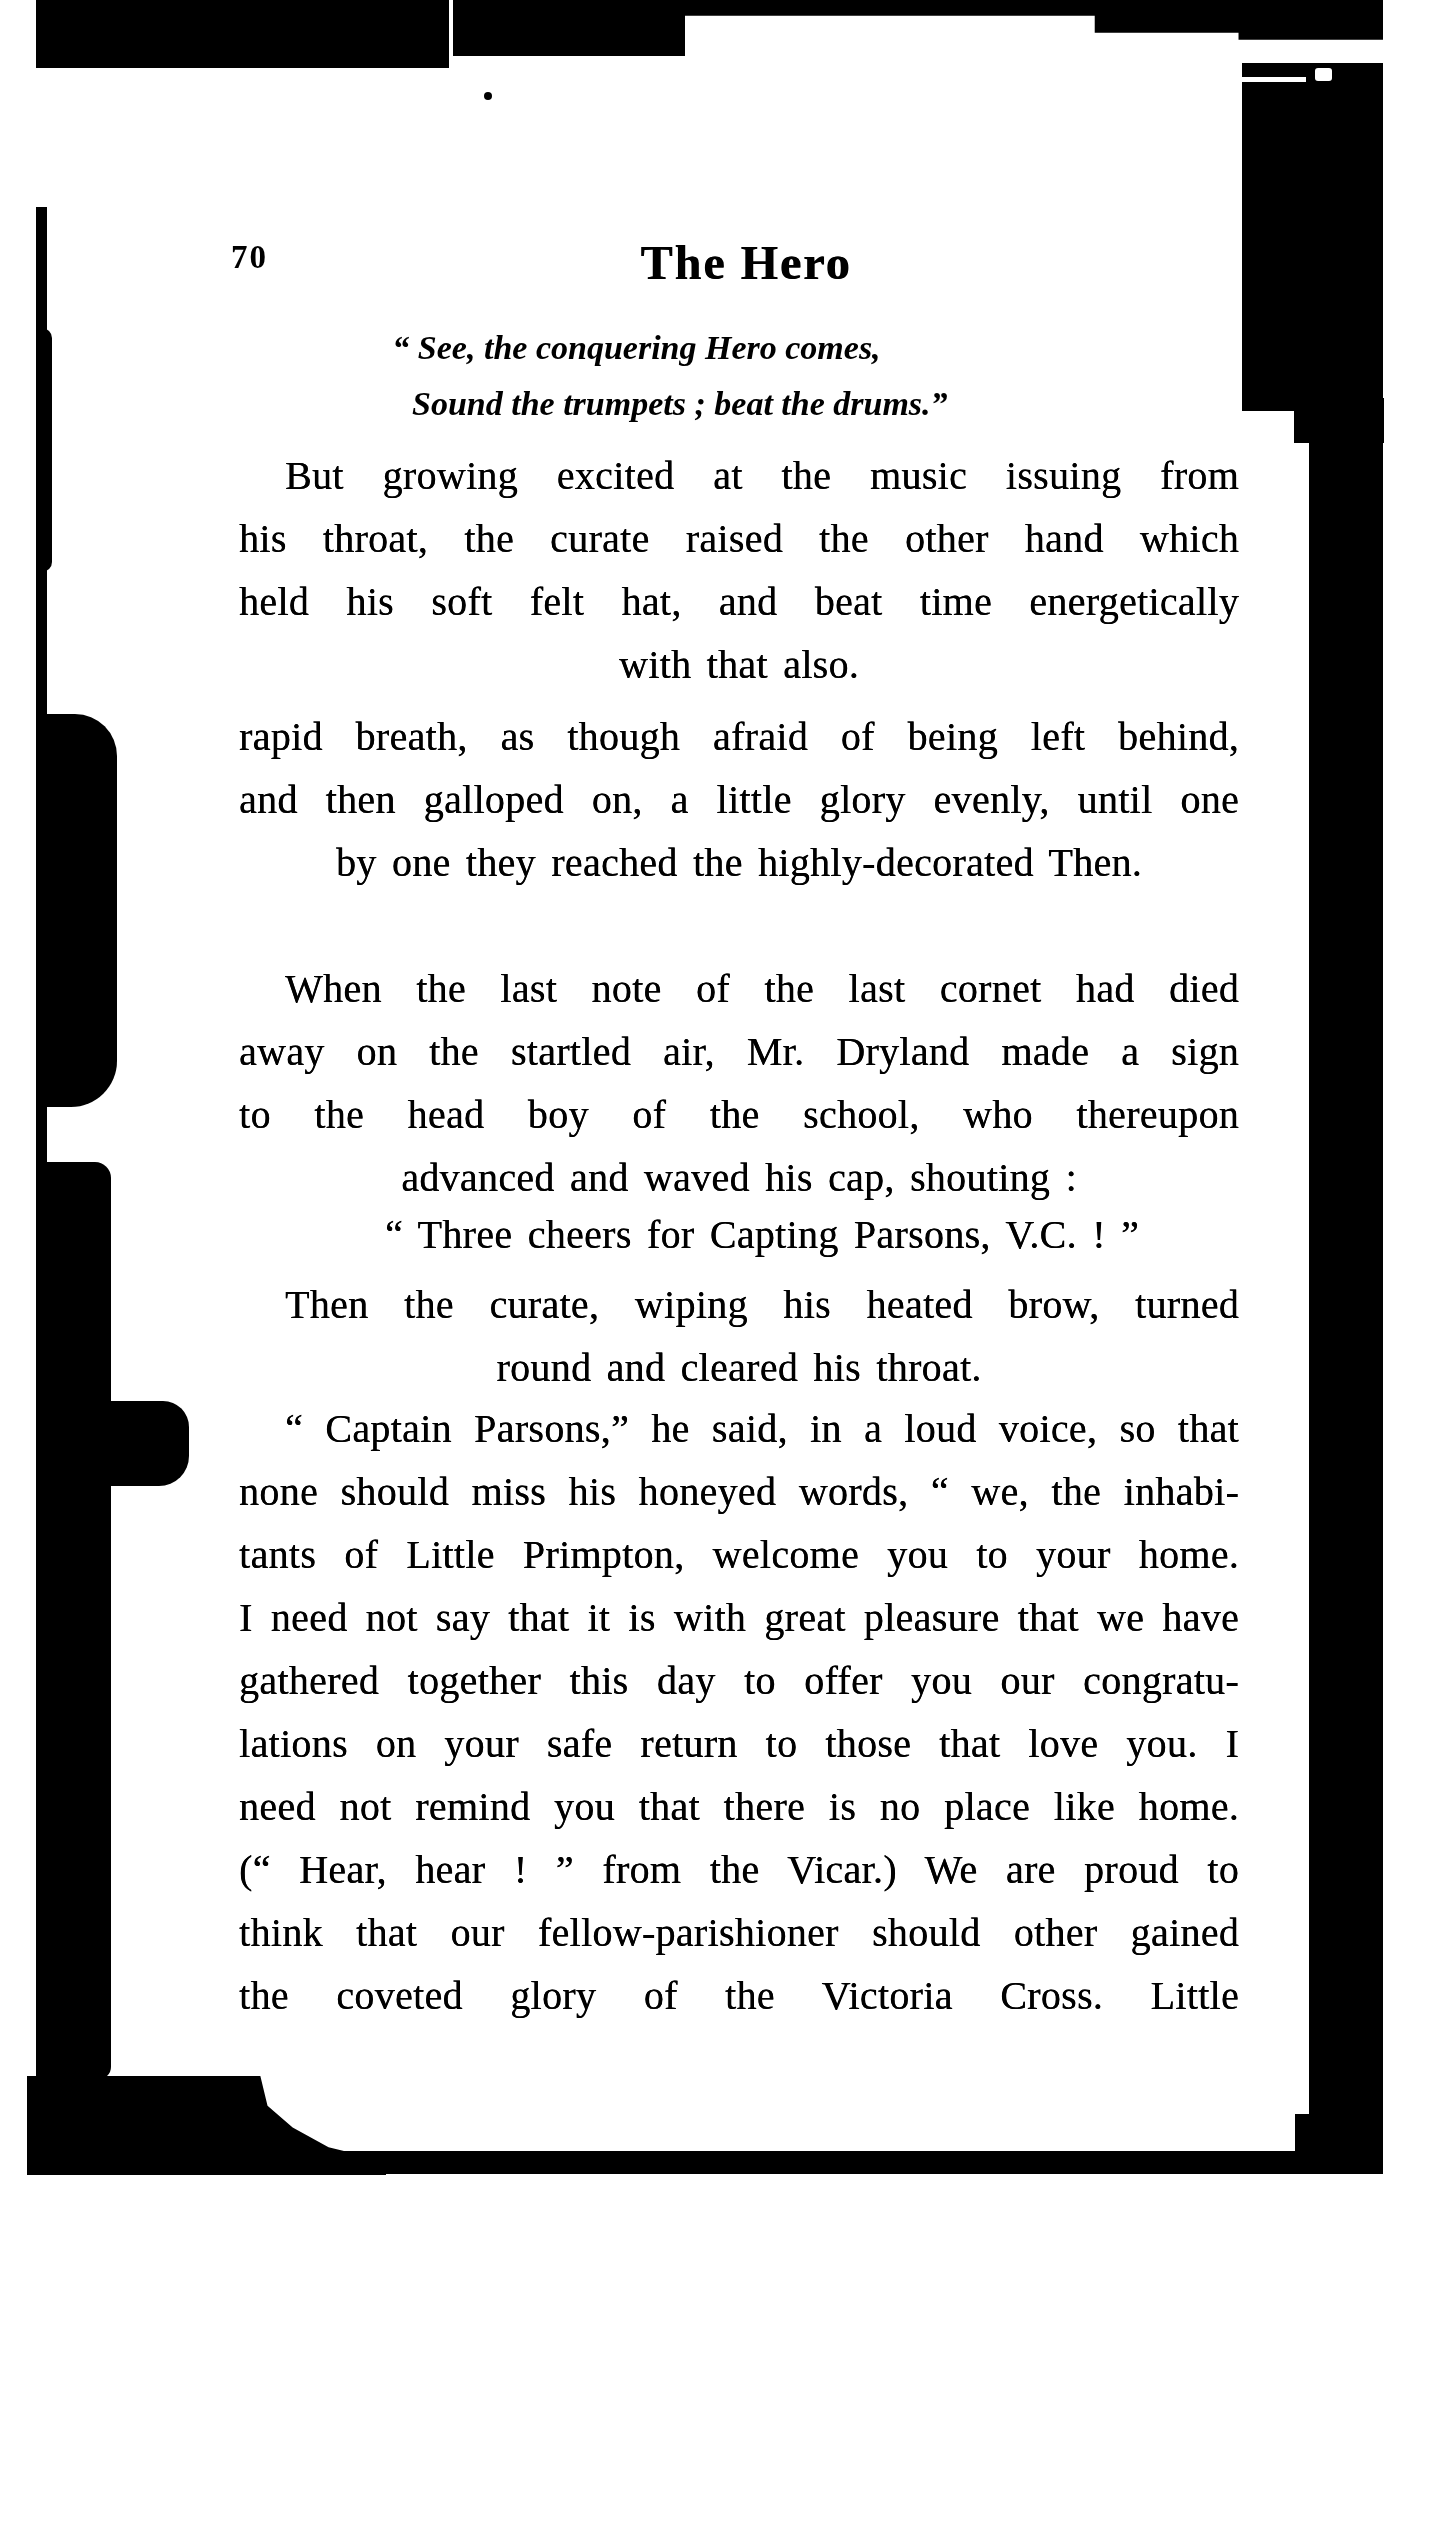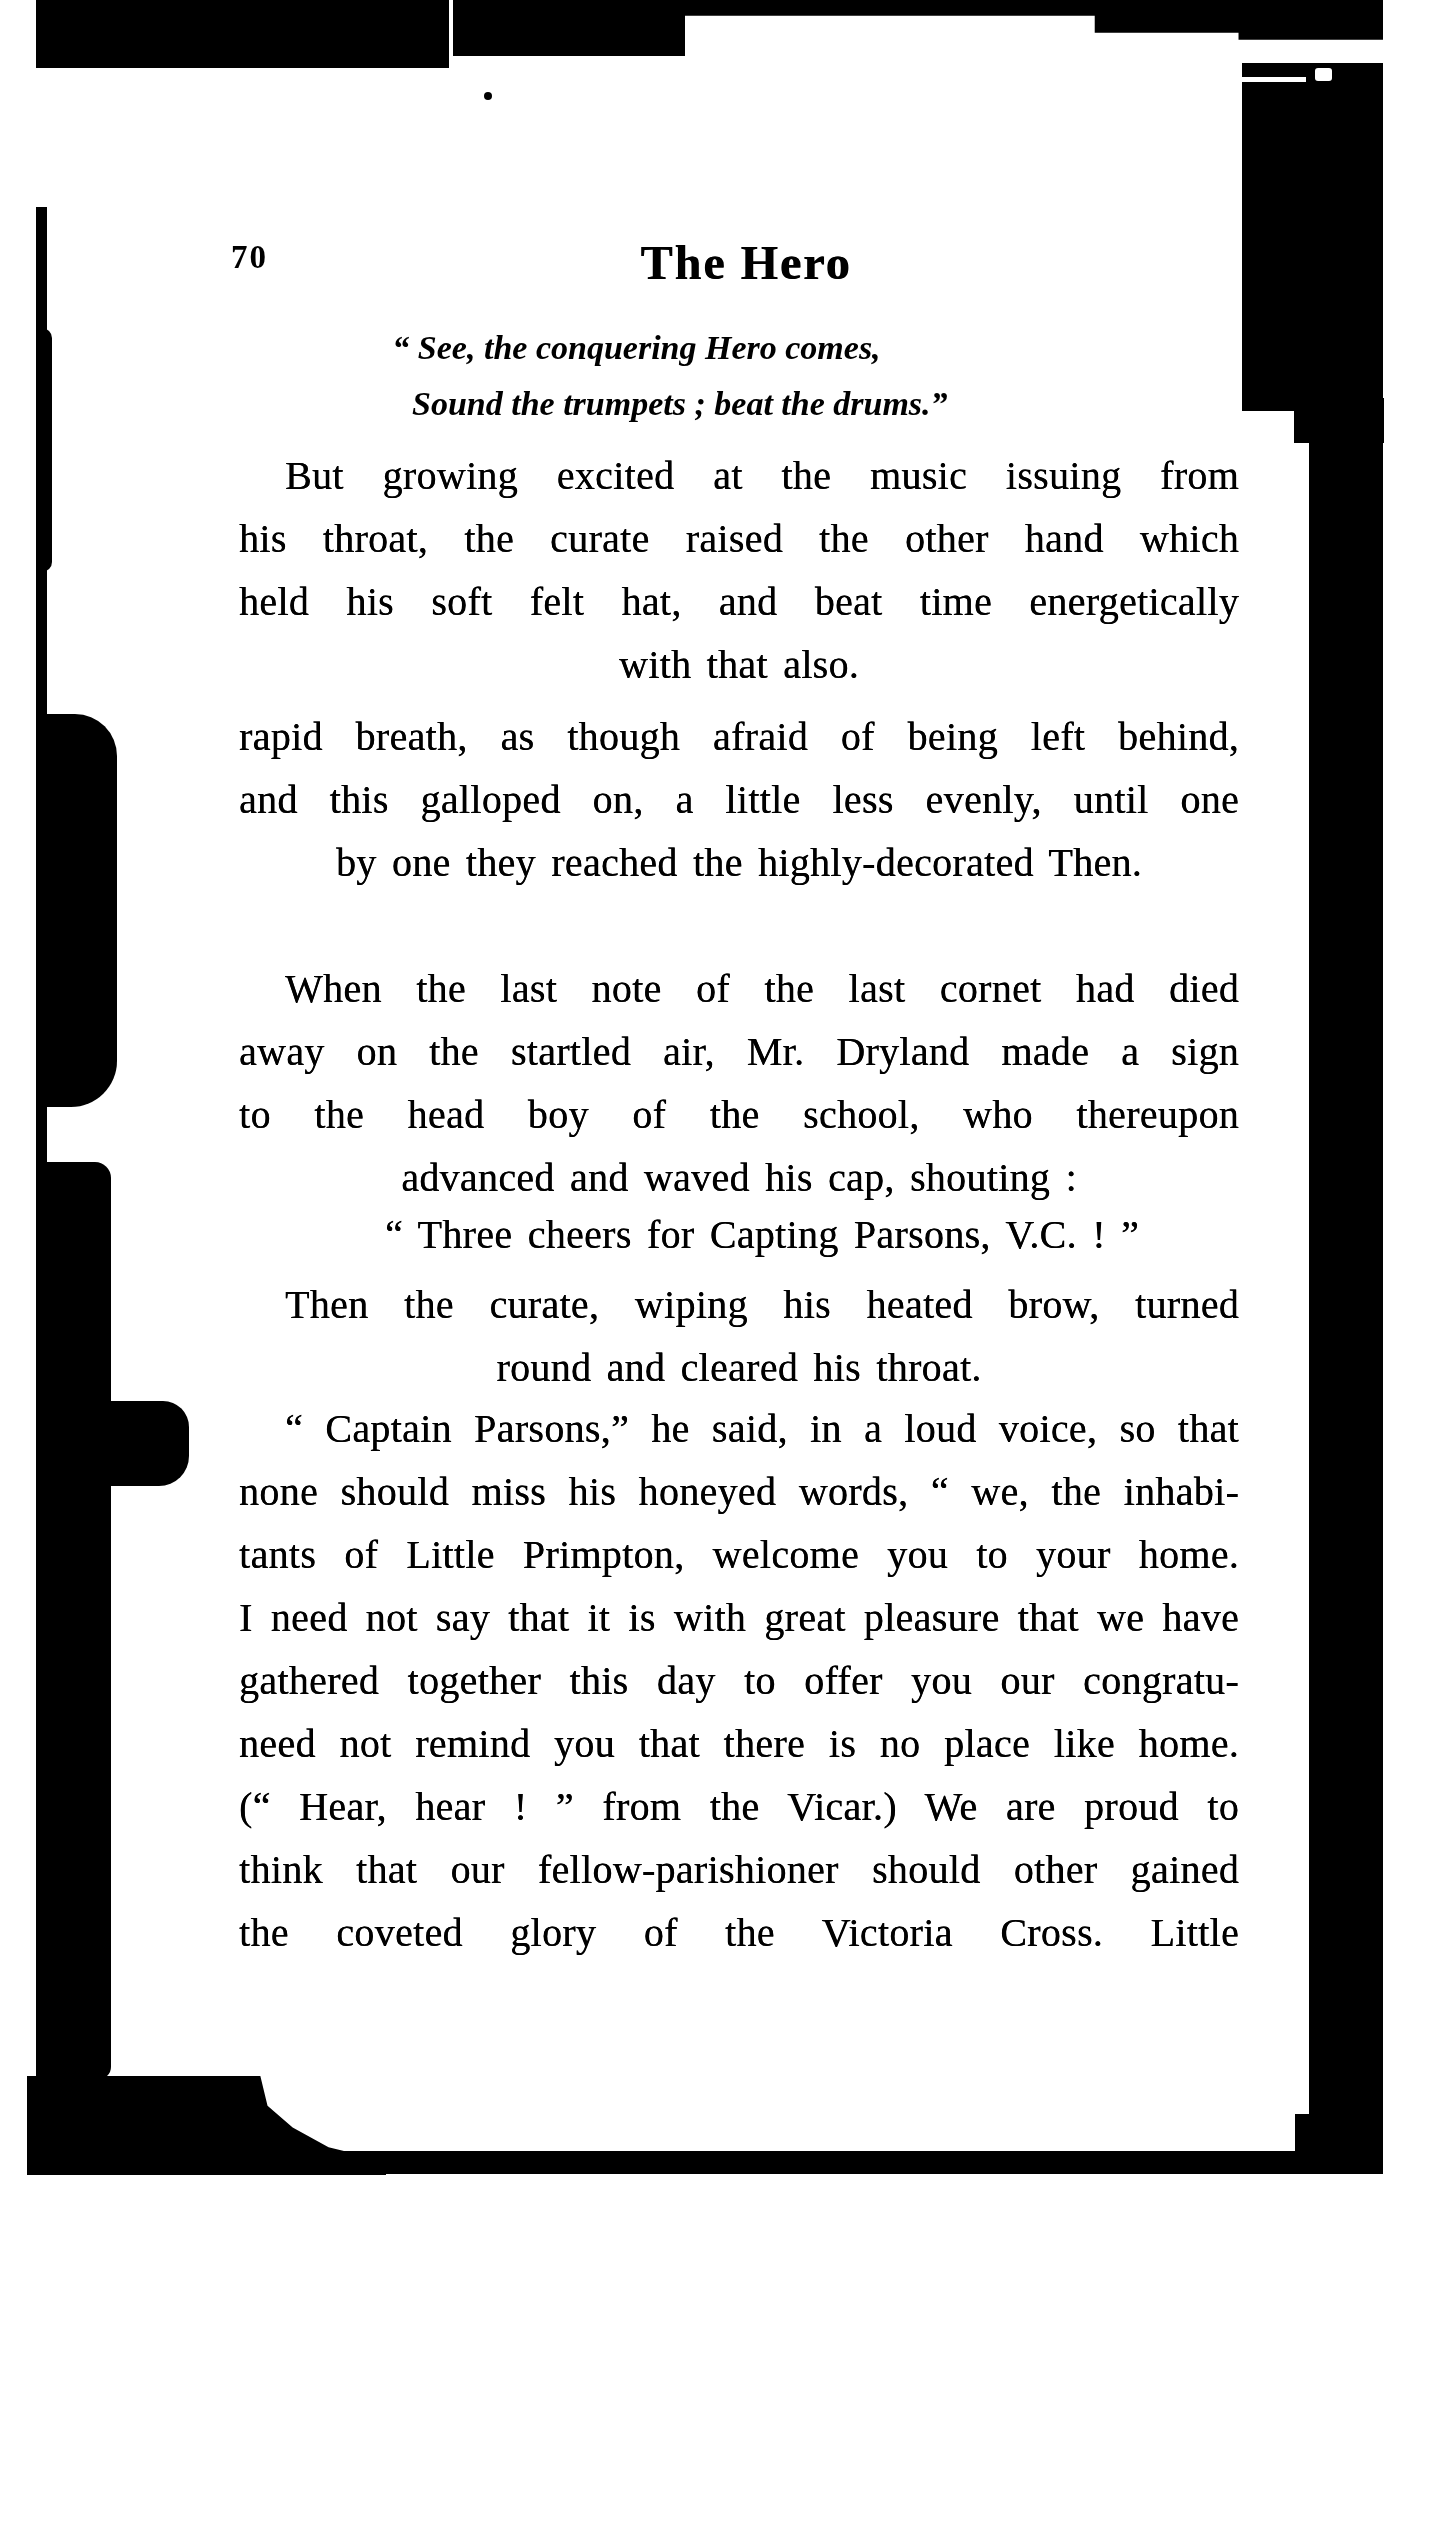--- a/index.html
+++ b/index.html
@@ -86,21 +86,21 @@
 
   <div class="body-text" id="body-text">
       <div class="para" style="top: 444px;">
         <div class="bodyline indent j">But growing excited at the music issuing from</div>
         <div class="bodyline j">his throat, the curate raised the other hand which</div>
         <div class="bodyline j">held his soft felt hat, and beat time energetically</div>
         <div class="bodyline">with that also.</div>
       </div>
       <div class="para" style="top: 705px;">
         <div class="bodyline j">rapid breath, as though afraid of being left behind,</div>
-        <div class="bodyline j">and this galloped on, a little less evenly, until one</div>
+        <div class="bodyline j">and then galloped on, a little glory evenly, until one</div>
         <div class="bodyline">by one they reached the highly-decorated Then.</div>
       </div>
       <div class="para" style="top: 957px;">
         <div class="bodyline indent j">When the last note of the last cornet had died</div>
         <div class="bodyline j">away on the startled air, Mr. Dryland made a sign</div>
         <div class="bodyline j">to the head boy of the school, who thereupon</div>
         <div class="bodyline">advanced and waved his cap, shouting :</div>
       </div>
       <div class="para" style="top: 1203px;">
         <div class="bodyline indent">“ Three cheers for Capting Parsons, V.C. ! ”</div>
@@ -108,20 +108,21 @@
       <div class="para" style="top: 1273px;">
         <div class="bodyline indent j">Then the curate, wiping his heated brow, turned</div>
         <div class="bodyline">round and cleared his throat.</div>
       </div>
       <div class="para" style="top: 1397px;">
         <div class="bodyline indent j">“ Captain Parsons,” he said, in a loud voice, so that</div>
         <div class="bodyline j">none should miss his honeyed words, “ we, the inhabi-</div>
         <div class="bodyline j">tants of Little Primpton, welcome you to your home.</div>
         <div class="bodyline j">I need not say that it is with great pleasure that we have</div>
         <div class="bodyline j">gathered together this day to offer you our congratu-</div>
+        <div class="bodyline j">lations on your safe return to those that love you.  I</div>
         <div class="bodyline j">need not remind you that there is no place like home.</div>
         <div class="bodyline j">(“ Hear, hear ! ”  from the Vicar.)  We are proud to</div>
         <div class="bodyline j">think that our fellow-parishioner should other gained</div>
         <div class="bodyline j">the coveted glory of the Victoria Cross.  Little</div>
       </div>
     </div>
 
 </div>
 
 

